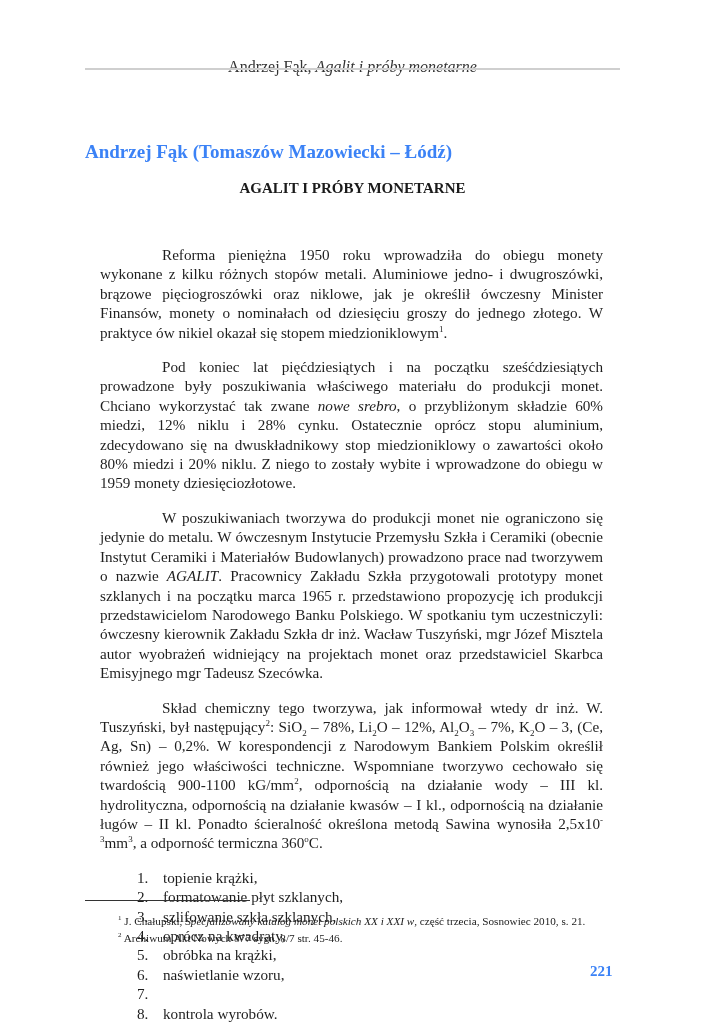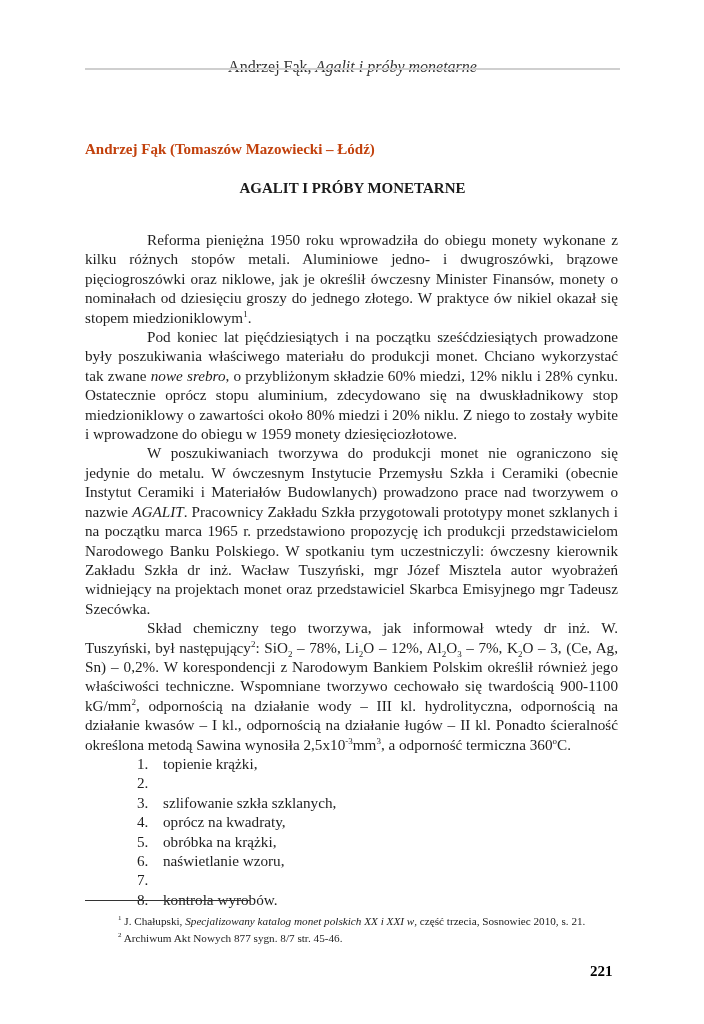--- a/index.html
+++ b/index.html
@@ -2,36 +2,36 @@
 <html><head>
 <meta charset="utf-8">
 <style>
   html, body { margin: 0; padding: 0; background: #ffffff; }
   body { width: 704px; height: 1024px; position: relative; overflow: hidden;
          font-family: "Liberation Serif", "DejaVu Serif", serif; color: #1e1e1e; }
   .running-head { position: absolute; top: 40px; left: 85px; width: 535px; text-align: center;
                   font-size: 16px; color: #333; margin-top: 18px; }
   .running-head i { font-style: italic; }
   .head-rule { position: absolute; top: 68px; left: 85px; width: 535px; height: 2px; background: #cfcfcf; }
-  .author { position: absolute; top: 141px; left: 85px; font-weight: bold; font-size: 15px; color: #c2410c; }
+  .author { position: absolute; top: 141px; left: 85px; font-weight: bold; font-size: 19px; color: #3b82f6; }
   .title { position: absolute; top: 180px; left: 85px; width: 535px; text-align: center;
            font-weight: bold; font-size: 15px; color: #1a1a1a; }
   .body { position: absolute; top: 230px; left: 85px; width: 533px; font-size: 15.2px; line-height: 19.4px;
           text-align: justify; }
-  .body p { margin: 0; text-indent: 62px; }
+  .body p { margin: 15px; text-indent: 62px; }
   .body sup { font-size: 9px; line-height: 0; }
   .body sub { font-size: 9px; line-height: 0; }
   ol.phases { list-style: none; margin: 0; padding: 0; }
   ol.phases li { margin: 0; padding-left: 52px; display: flex; }
   ol.phases li .num { width: 26px; display: inline-block; }
   .fn-rule { position: absolute; top: 900px; left: 85px; width: 165px; height: 1px; background: #333; }
   .footnotes { position: absolute; top: 911px; left: 85px; width: 540px; font-size: 11.2px; line-height: 14px; color: #222; }
   .footnotes div { padding-left: 33px; }
   .footnotes sup { font-size: 7px; }
-  .page-number { position: absolute; top: 963px; left: 590px; font-weight: bold; font-size: 15px; color: #000000; }
+  .page-number { position: absolute; top: 963px; left: 590px; font-weight: bold; font-size: 15px; color: #3b82f6; }
 </style>
 </head>
 <body>
 
 <div class="running-head"><span>Andrzej Fąk, </span><i>Agalit i próby monetarne</i></div>
 <div class="head-rule"></div>
 
 <div class="author">Andrzej Fąk (Tomaszów Mazowiecki – Łódź)</div>
 <div class="title">AGALIT I PRÓBY MONETARNE</div>
 
@@ -40,20 +40,21 @@
   <p><span>Pod koniec lat pięćdziesiątych i na początku sześćdziesiątych prowadzone były poszukiwania właściwego materiału do produkcji monet. Chciano wykorzystać tak zwane </span><i>nowe srebro</i><span>, o przybliżonym składzie 60% miedzi, 12% niklu i 28% cynku. Ostatecznie oprócz stopu aluminium, zdecydowano się na dwuskładnikowy stop miedzioniklowy o zawartości około 80% miedzi i 20% niklu. Z niego to zostały wybite i wprowadzone do obiegu w 1959 monety dziesięciozłotowe.</span></p>
   <p><span>W poszukiwaniach tworzywa do produkcji monet nie ograniczono się jedynie do metalu. W ówczesnym Instytucie Przemysłu Szkła i Ceramiki (obecnie Instytut Ceramiki i Materiałów Budowlanych) prowadzono prace nad tworzywem o nazwie </span><i>AGALIT</i><span>. Pracownicy Zakładu Szkła przygotowali prototypy monet szklanych i na początku marca 1965 r. przedstawiono propozycję ich produkcji przedstawicielom Narodowego Banku Polskiego. W spotkaniu tym uczestniczyli: ówczesny kierownik Zakładu Szkła dr inż. Wacław Tuszyński, mgr Józef Misztela autor wyobrażeń widniejący na projektach monet oraz przedstawiciel Skarbca Emisyjnego mgr Tadeusz Szecówka.</span></p>
   <p><span>Skład chemiczny tego tworzywa, jak informował wtedy dr inż. W. Tuszyński, był następujący</span><sup>2</sup><span>: SiO</span><sub>2</sub><span> – 78%, Li</span><sub>2</sub><span>O – 12%, Al</span><sub>2</sub><span>O</span><sub>3</sub><span> – 7%, K</span><sub>2</sub><span>O – 3, (Ce, Ag, Sn) – 0,2%. W korespondencji z Narodowym Bankiem Polskim określił również jego właściwości techniczne. Wspomniane tworzywo cechowało się twardością 900-1100 kG/mm</span><sup>2</sup><span>, odpornością na działanie wody – III kl. hydrolityczna, odpornością na działanie kwasów – I kl., odpornością na działanie ługów – II kl. Ponadto ścieralność określona metodą Sawina wynosiła 2,5x10</span><sup>-3</sup><span>mm</span><sup>3</sup><span>, a odporność termiczna 360</span><sup>o</sup><span>C.</span></p>
   <ol class="phases">
     <li>
         <span class="num">1.</span>
         <span>topienie krążki,</span>
       </li>
     <li>
         <span class="num">2.</span>
+        <span>formatowanie płyt szklanych,</span>
       </li>
     <li>
         <span class="num">3.</span>
         <span>szlifowanie szkła szklanych,</span>
       </li>
     <li>
         <span class="num">4.</span>
         <span>oprócz na kwadraty,</span>
       </li>
     <li>

